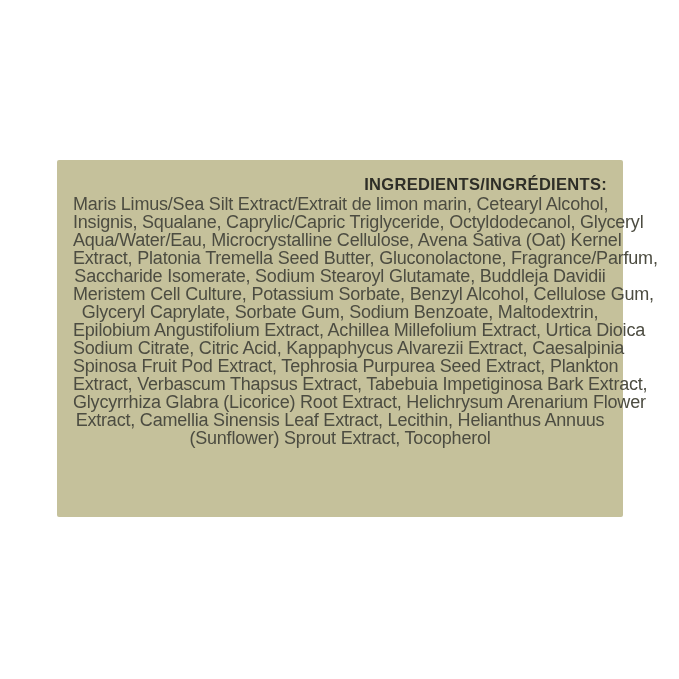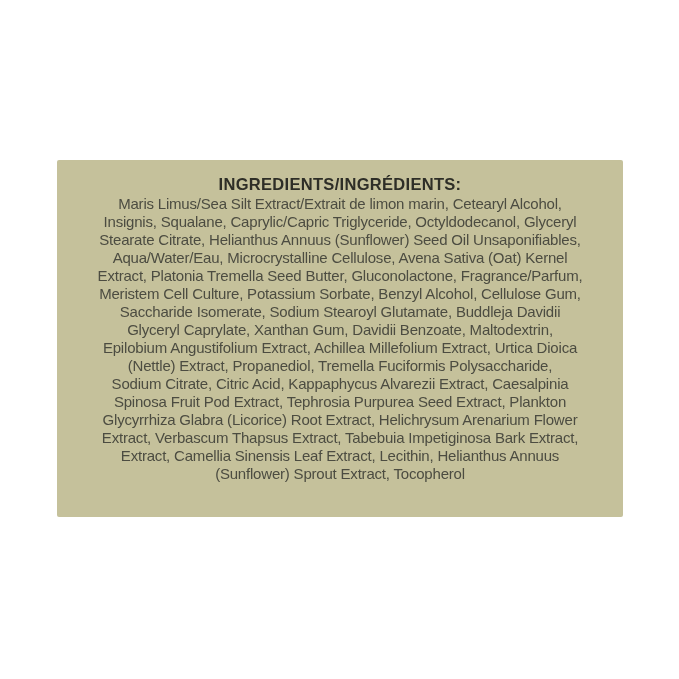--- a/index.html
+++ b/index.html
@@ -30,49 +30,48 @@
     text-align: center;
   }
   .ingredients-heading {
     font-size: 16.5px;
     font-weight: bold;
     letter-spacing: 0.3px;
     line-height: 20px;
     color: #2e2e27;
     margin-bottom: 1px;
     white-space: nowrap;
+    text-align: right;
   }
   .ingredients-lines {
     color: #4c4c41;
   }
   .ingredient-line {
-    font-size: 15px;
+    font-size: 18px;
     line-height: 18px;
     letter-spacing: -0.2px;
     white-space: nowrap;
   }
 </style>
 </head>
 <body>
 
 <div class="page">
   <div class="ingredients-panel">
     <div class="ingredients-heading">INGREDIENTS/INGRÉDIENTS:</div>
     <div class="ingredients-lines">
         <div class="ingredient-line">Maris Limus/Sea Silt Extract/Extrait de limon marin, Cetearyl Alcohol,</div>
         <div class="ingredient-line">Insignis, Squalane, Caprylic/Capric Triglyceride, Octyldodecanol, Glyceryl</div>
-        <div class="ingredient-line">Stearate Citrate, Helianthus Annuus (Sunflower) Seed Oil Unsaponifiables,</div>
         <div class="ingredient-line">Aqua/Water/Eau, Microcrystalline Cellulose, Avena Sativa (Oat) Kernel</div>
         <div class="ingredient-line">Extract, Platonia Tremella Seed Butter, Gluconolactone, Fragrance/Parfum,</div>
+        <div class="ingredient-line">Saccharide Isomerate, Sodium Stearoyl Glutamate, Buddleja Davidii</div>
         <div class="ingredient-line">Meristem Cell Culture, Potassium Sorbate, Benzyl Alcohol, Cellulose Gum,</div>
-        <div class="ingredient-line">Saccharide Isomerate, Sodium Stearoyl Glutamate, Buddleja Davidii</div>
-        <div class="ingredient-line">Glyceryl Caprylate, Xanthan Gum, Davidii Benzoate, Maltodextrin,</div>
+        <div class="ingredient-line">Glyceryl Caprylate, Sorbate Gum, Sodium Benzoate, Maltodextrin,</div>
         <div class="ingredient-line">Epilobium Angustifolium Extract, Achillea Millefolium Extract, Urtica Dioica</div>
-        <div class="ingredient-line">(Nettle) Extract, Propanediol, Tremella Fuciformis Polysaccharide,</div>
         <div class="ingredient-line">Sodium Citrate, Citric Acid, Kappaphycus Alvarezii Extract, Caesalpinia</div>
         <div class="ingredient-line">Spinosa Fruit Pod Extract, Tephrosia Purpurea Seed Extract, Plankton</div>
+        <div class="ingredient-line">Extract, Verbascum Thapsus Extract, Tabebuia Impetiginosa Bark Extract,</div>
         <div class="ingredient-line">Glycyrrhiza Glabra (Licorice) Root Extract, Helichrysum Arenarium Flower</div>
-        <div class="ingredient-line">Extract, Verbascum Thapsus Extract, Tabebuia Impetiginosa Bark Extract,</div>
         <div class="ingredient-line">Extract, Camellia Sinensis Leaf Extract, Lecithin, Helianthus Annuus</div>
         <div class="ingredient-line">(Sunflower) Sprout Extract, Tocopherol</div>
       </div>
   </div>
 </div>
 
 </body></html>

